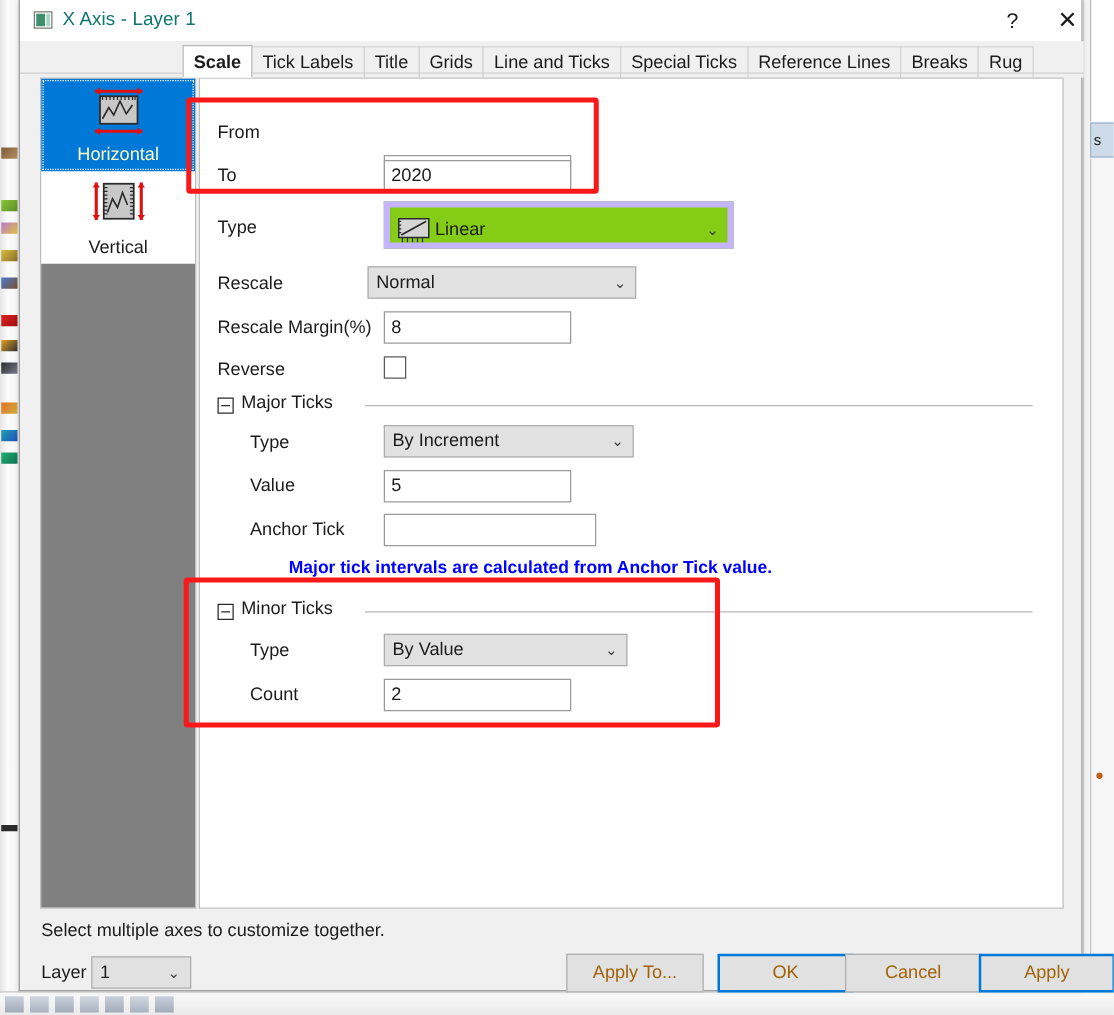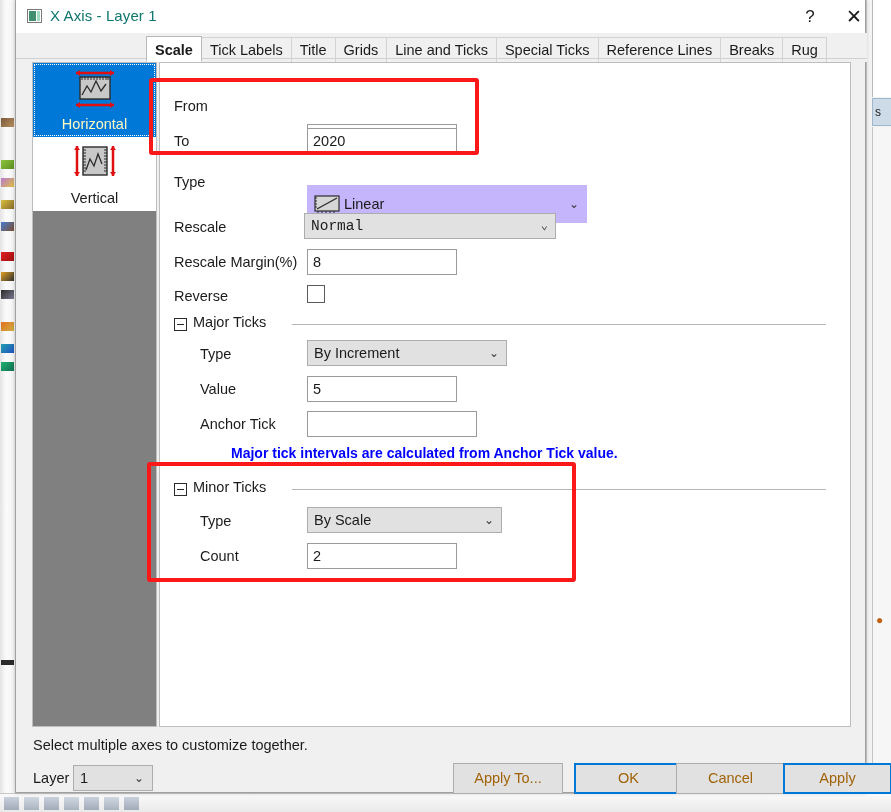--- a/index.html
+++ b/index.html
@@ -119,21 +119,21 @@
     position:absolute;background:#ffffff;border:1px solid #9b9b9b;box-sizing:border-box;
     font-size:14.5px;color:#1b1b1b;padding-left:5px;line-height:24px;height:26px;
     cursor:text;overflow:hidden;white-space:nowrap;
   }
   .combo{
     position:absolute;background:#e1e1e1;border:1px solid #adadad;box-sizing:border-box;
     font-size:14.5px;color:#1b1b1b;padding-left:6px;line-height:24px;height:26px;
     cursor:default;white-space:nowrap;overflow:hidden;
   }
   .combo .chev{position:absolute;right:7px;top:0;font-size:12px;color:#3a3a3a;line-height:24px;}
-  .combo.white{background:#c4b5fd;border:1px solid #c4b5fd;margin-top:24px;}
+  .combo.white{background:#84cc16;border:5px solid #c4b5fd;}
   .chk{
     position:absolute;width:18px;height:18px;background:#ffffff;border:1px solid #5a5a5a;
     box-sizing:border-box;cursor:default;
   }
 
   
   .grp{position:absolute;height:18px;}
   .grp .expander{
     position:absolute;left:0;top:2px;width:13px;height:13px;
     border:1px solid #2b2b2b;box-sizing:border-box;background:#fff;
@@ -291,21 +291,21 @@
           <path d="M3 14 L23 3" stroke="#2b2b2b" stroke-width="1.4"></path>
           <g stroke="#2b2b2b" stroke-width="1">
             <path d="M1 3 h2 M1 6 h2 M1 9 h2 M1 12 h2"></path>
             <path d="M4 16 v4 M8 16 v4 M12 16 v4 M16 16 v4 M20 16 v4"></path>
           </g>
         </svg>
       </span>
     </div>
 
     <div class="flabel" style="left:14px;top:156px;">Rescale</div>
-    <div class="combo" style="left:144px;top:150px;width:252px;font-family:Liberation Mono, monospace;">
+    <div class="combo" style="left:134px;top:150px;width:215px;">
       <span>Normal</span>
       <span class="chev">⌄</span>
     </div>
 
     <div class="flabel" style="left:14px;top:191px;">Rescale Margin(%)</div>
     <div class="txtbox" style="left:147px;top:186px;width:150px;">8</div>
 
     <div class="flabel" style="left:14px;top:225px;">Reverse</div>
     <div class="chk" style="left:147px;top:222px;"></div>
 
@@ -330,21 +330,21 @@
     <div class="hint" style="left:49px;top:382px;padding-left:22px;">Major tick intervals are calculated from Anchor Tick value.</div>
 
     <div class="grp" style="left:14px;top:418px;width:660px;">
       <div class="expander"></div>
       <div class="gtext">Minor Ticks</div>
       <div class="gline" style="left:118px;right:8px;"></div>
     </div>
 
     <div class="flabel" style="left:40px;top:450px;">Type</div>
     <div class="combo" style="left:147px;top:444px;width:195px;">
-      <span>By Scale</span>
+      <span>By Value</span>
       <span class="chev">⌄</span>
     </div>
 
     <div class="flabel" style="left:40px;top:485px;">Count</div>
     <div class="txtbox" style="left:147px;top:480px;width:150px;">2</div>
   </div>
 
   <div class="redbox" style="left:133px;top:78px;width:330px;height:77px;"></div>
   <div class="redbox" style="left:131px;top:462px;width:429px;height:120px;"></div>
 

